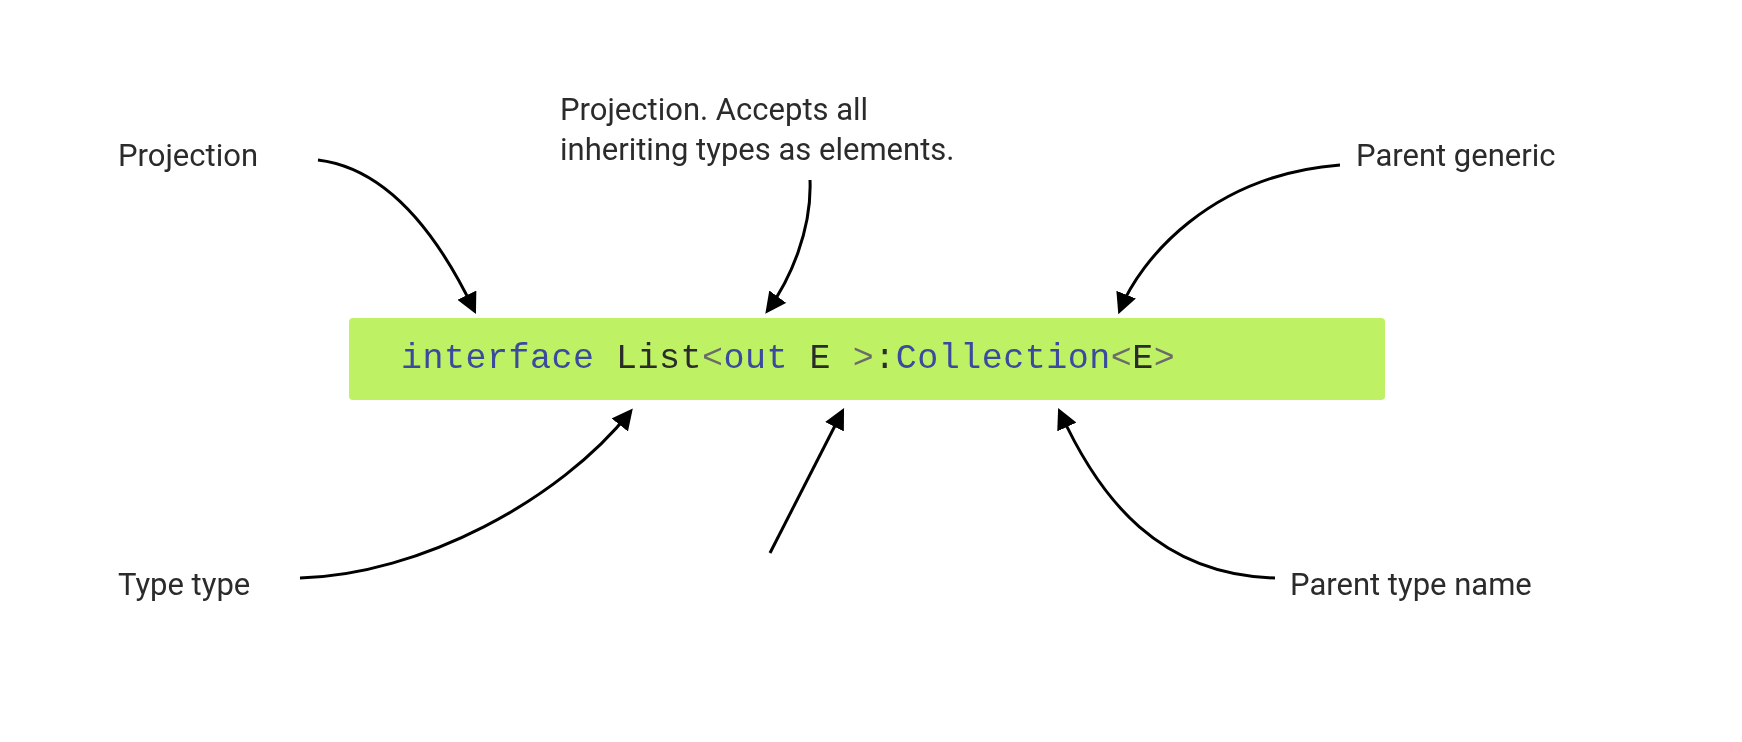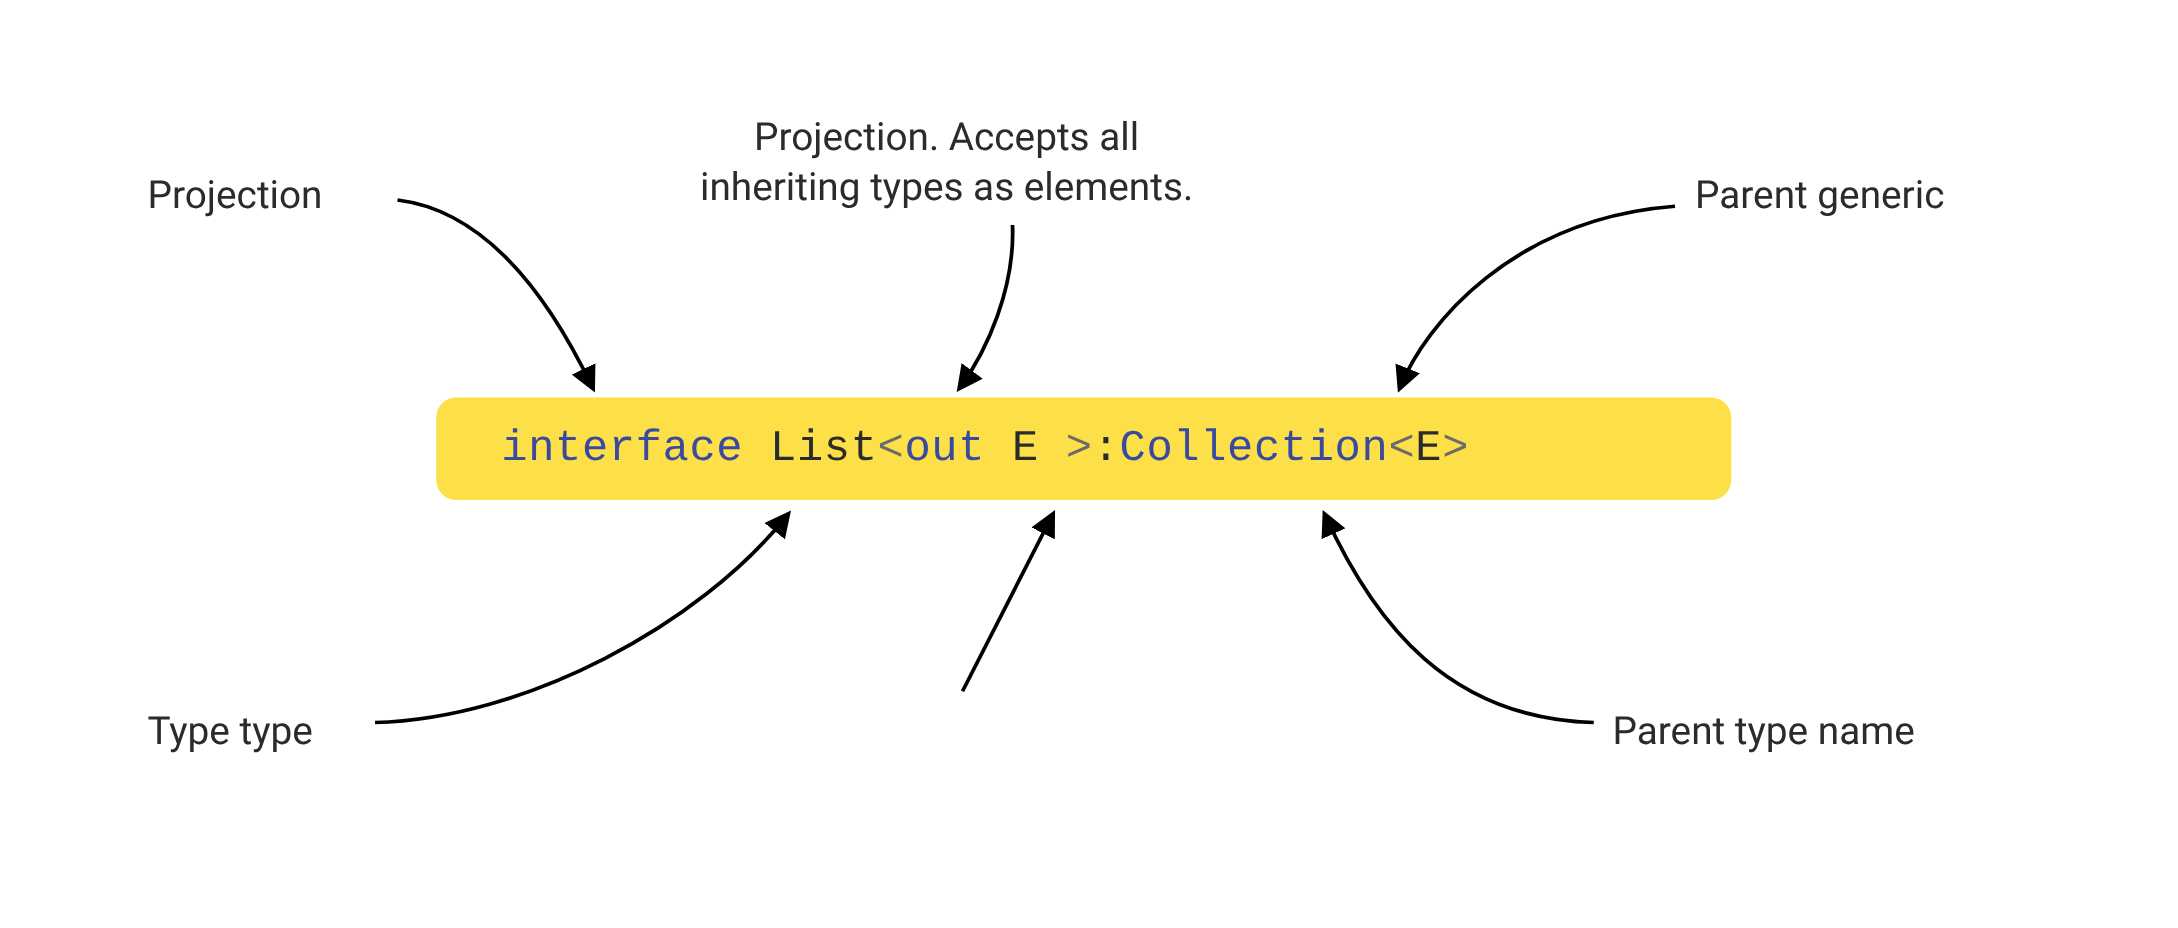--- a/index.html
+++ b/index.html
@@ -25,21 +25,21 @@
       color: #2b2b2b;
       line-height: 1.3;
     }
     .label-abstraction {
       top: 136px;
       left: 118px;
     }
     .label-projection {
       top: 90px;
       left: 560px;
-      text-align: center;
+      text-align: left;
     }
     .label-parent-generic {
       top: 136px;
       left: 1356px;
     }
     .label-type-name {
       top: 565px;
       left: 118px;
     }
     .label-generic-type {
@@ -49,22 +49,22 @@
     .label-parent-type {
       top: 565px;
       left: 1290px;
     }
     .code-box {
       position: absolute;
       top: 318px;
       left: 349px;
       width: 1036px;
       height: 82px;
-      background: #fde047;
-      border-radius: 16px;
+      background: #bef264;
+      border-radius: 4px;
       display: flex;
       align-items: center;
       padding-left: 52px;
       font-family: "SF Mono", "Monaco", "Consolas", "Courier New", monospace;
       font-size: 35px;
       letter-spacing: 0.5px;
     }
     .kw { color: #3a4a9e; }
     .type { color: #2b2b2b; }
     .sym { color: #6b6b6b; }

